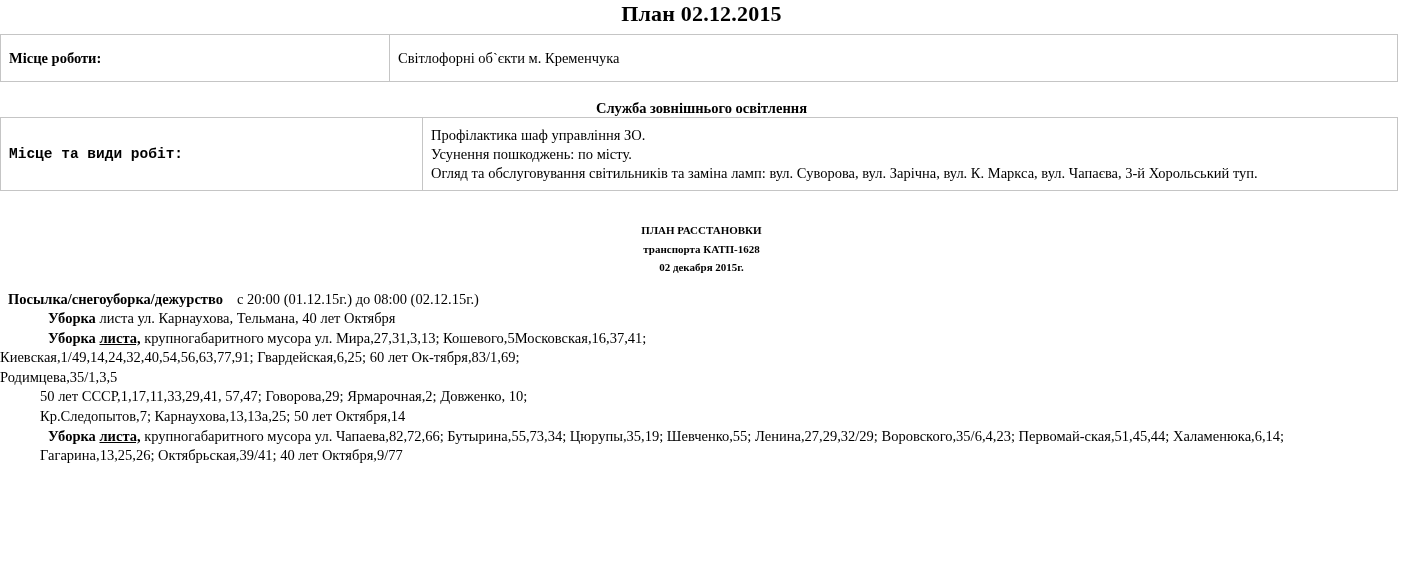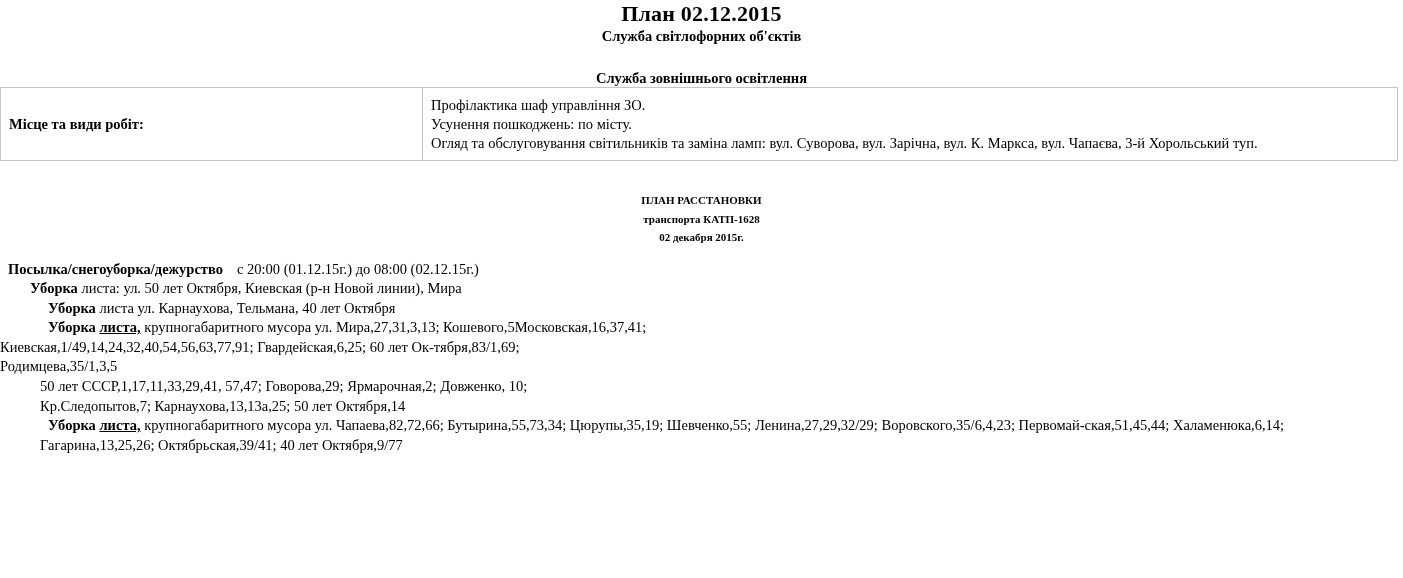--- a/index.html
+++ b/index.html
@@ -48,21 +48,21 @@
     border: 1px solid #c5c5c5;
   }
   table.grid td {
     border: 1px solid #c5c5c5;
     vertical-align: middle;
     padding: 6px 8px 6px 8px;
     font-size: 14.5px;
     line-height: 19px;
   }
   .col-label { width: 372px; font-weight: bold; }
-  .col-label-2 { width: 405px; font-weight: bold; }
+  .col-label-2 { width: 405px; font-weight: bold; font-family: Liberation Mono, monospace; }
   .cell-val { font-weight: normal; }
   .cell-val .ln { display: block; white-space: nowrap; }
 
   .tbl1-wrap { margin-top: 7px; }
   .tbl1 td { height: 34px; }
   .tbl2-wrap { margin-top: 0px; }
   .tbl2 td { height: 60px; }
 
   .gap-sec { height: 17px; }
 
@@ -94,25 +94,28 @@
   span.reg { font-weight: normal; }
   .sp-wide { display: inline-block; width: 14px; }
 </style>
 </head>
 <body>
 
 <div class="page">
 
   <div class="doc-title">План 02.12.2015</div>
 
-  <div class="section-head">Служба світлофорних об'єктів</div>
 
   <div class="tbl1-wrap">
     <table class="grid tbl1">
       <tbody>
+          <tr>
+        <td class="col-label">Місце роботи:</td>
+        <td class="cell-val">Світлофорні об`єкти м. Кременчука</td>
+      </tr>
     </tbody>
       </table>
   </div>
 
   <div class="gap-sec"></div>
 
   <div class="section-head">Служба зовнішнього освітлення</div>
 
   <div class="tbl2-wrap">
     <table class="grid tbl2">
@@ -132,21 +135,20 @@
   <div class="plan-block">
     <div>ПЛАН РАССТАНОВКИ</div>
     <div>транспорта КАТП-1628</div>
     <div>02 декабря 2015г.</div>
   </div>
 
   <div class="body-list">
 
     <div class="row ind0"><b class="bd">Посылка/снегоуборка/дежурство</b><span class="sp-wide"></span><span class="reg">с 20:00 (01.12.15г.) до 08:00 (02.12.15г.)</span></div>
 
-    <div class="row ind1"><b class="bd">Уборка</b><span class="reg"> листа: ул. 50 лет Октября, Киевская (р-н Новой линии), Мира</span></div>
 
     <div class="row ind2"><b class="bd">Уборка</b><span class="reg"> листа ул. Карнаухова, Тельмана, 40 лет Октября</span></div>
 
     <div class="row ind2"><b class="bd">Уборка</b>&nbsp;<b class="bd-u">листа,</b><span class="reg"> крупногабаритного мусора ул. Мира,27,31,3,13; Кошевого,5Московская,16,37,41;</span></div>
     <div class="row"><span class="reg">Киевская,1/49,14,24,32,40,54,56,63,77,91; Гвардейская,6,25; 60 лет Ок-тября,83/1,69;</span></div>
     <div class="row"><span class="reg">Родимцева,35/1,3,5</span></div>
 
     <div class="row ind-cont2"><span class="reg">50 лет СССР,1,17,11,33,29,41, 57,47; Говорова,29; Ярмарочная,2; Довженко, 10;</span></div>
     <div class="row ind-cont2"><span class="reg">Кр.Следопытов,7; Карнаухова,13,13а,25; 50 лет Октября,14</span></div>
 

